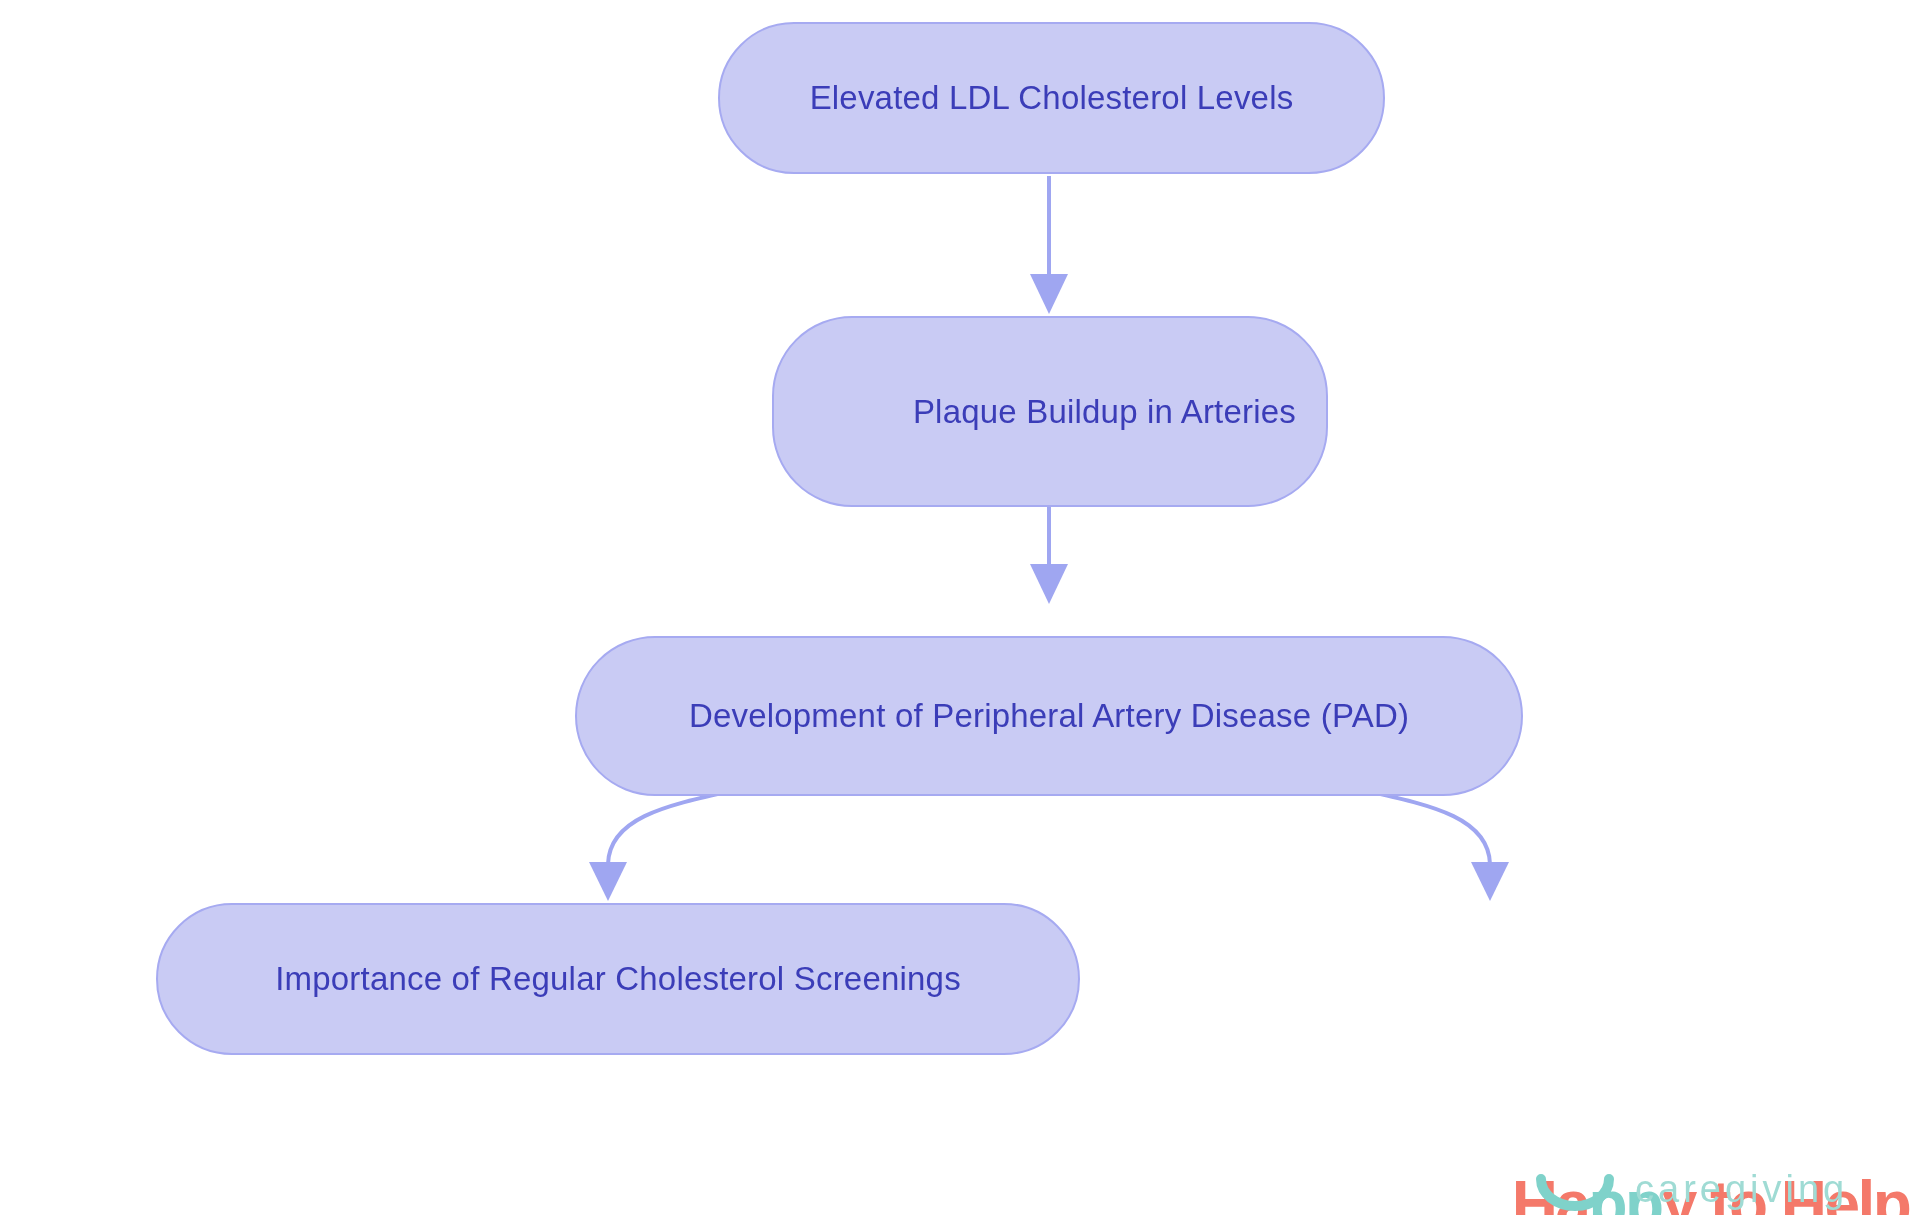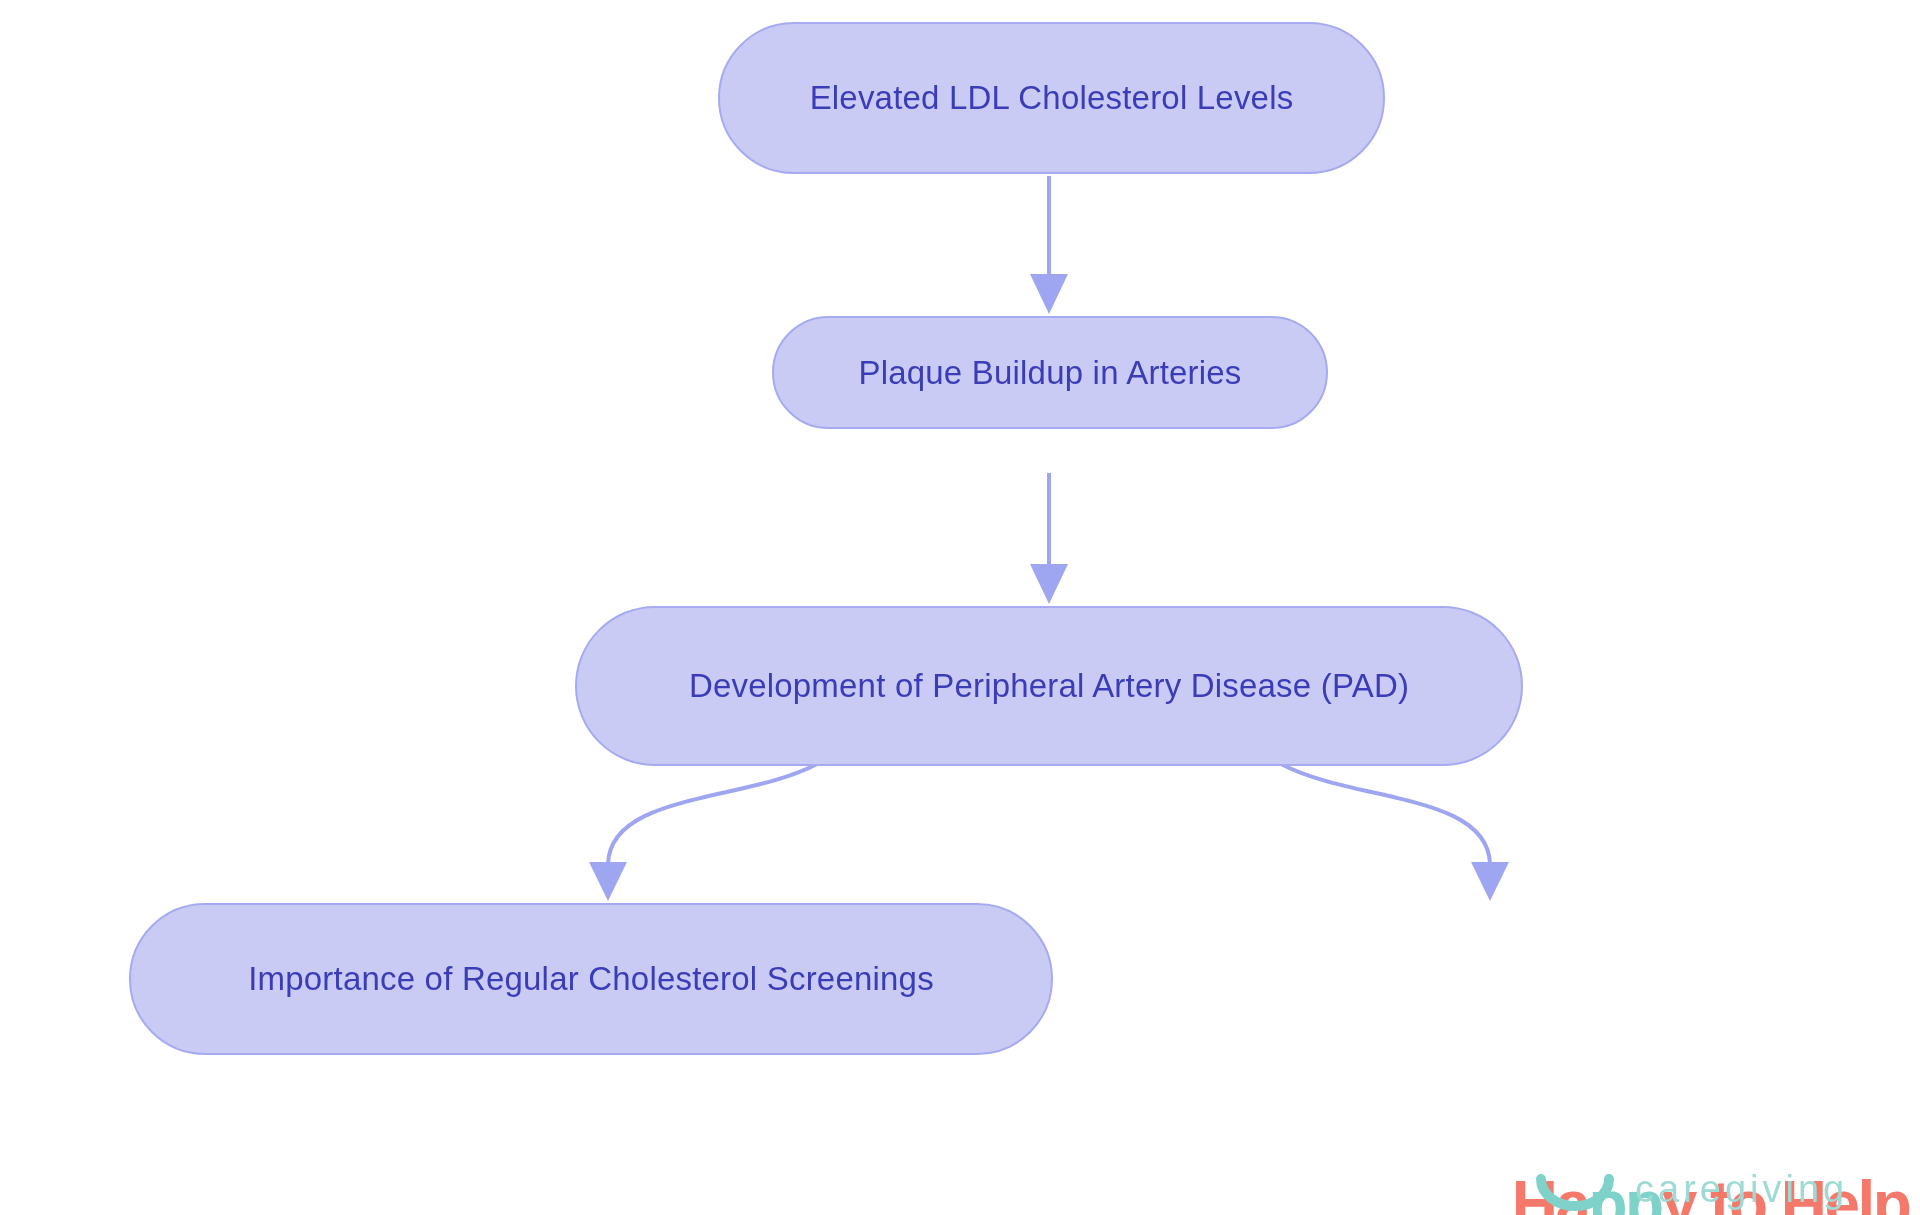--- a/index.html
+++ b/index.html
@@ -25,23 +25,23 @@
     display: flex;
     align-items: center;
     justify-content: center;
     color: #3b3db8;
     font-size: 33px;
     letter-spacing: 0.2px;
     text-align: center;
     padding: 16px 30px;
   }
   .node-1 { left: 718px;  top: 22px;  width: 667px; height: 152px; }
-  .node-2 { left: 772px;  top: 316px; width: 556px; height: 113px; }
-  .node-3 { left: 575px;  top: 606px; width: 948px; height: 160px; }
-  .node-4 { left: 129px;  top: 903px; width: 924px; height: 152px; align-items: center; }
+  .node-2 { left: 772px;  top: 316px; width: 556px; height: 191px; justify-content: flex-end; }
+  .node-3 { left: 575px;  top: 636px; width: 948px; height: 160px; }
+  .node-4 { left: 156px;  top: 903px; width: 924px; height: 152px; align-items: center; }
   .node-5 { left: 1207px; top: 903px; width: 570px; height: 152px; }
 
   .logo {
     position: absolute;
     left: 1420px;
     top: 1108px;
     width: 470px;
     height: 105px;
   }
   .logo-title {

